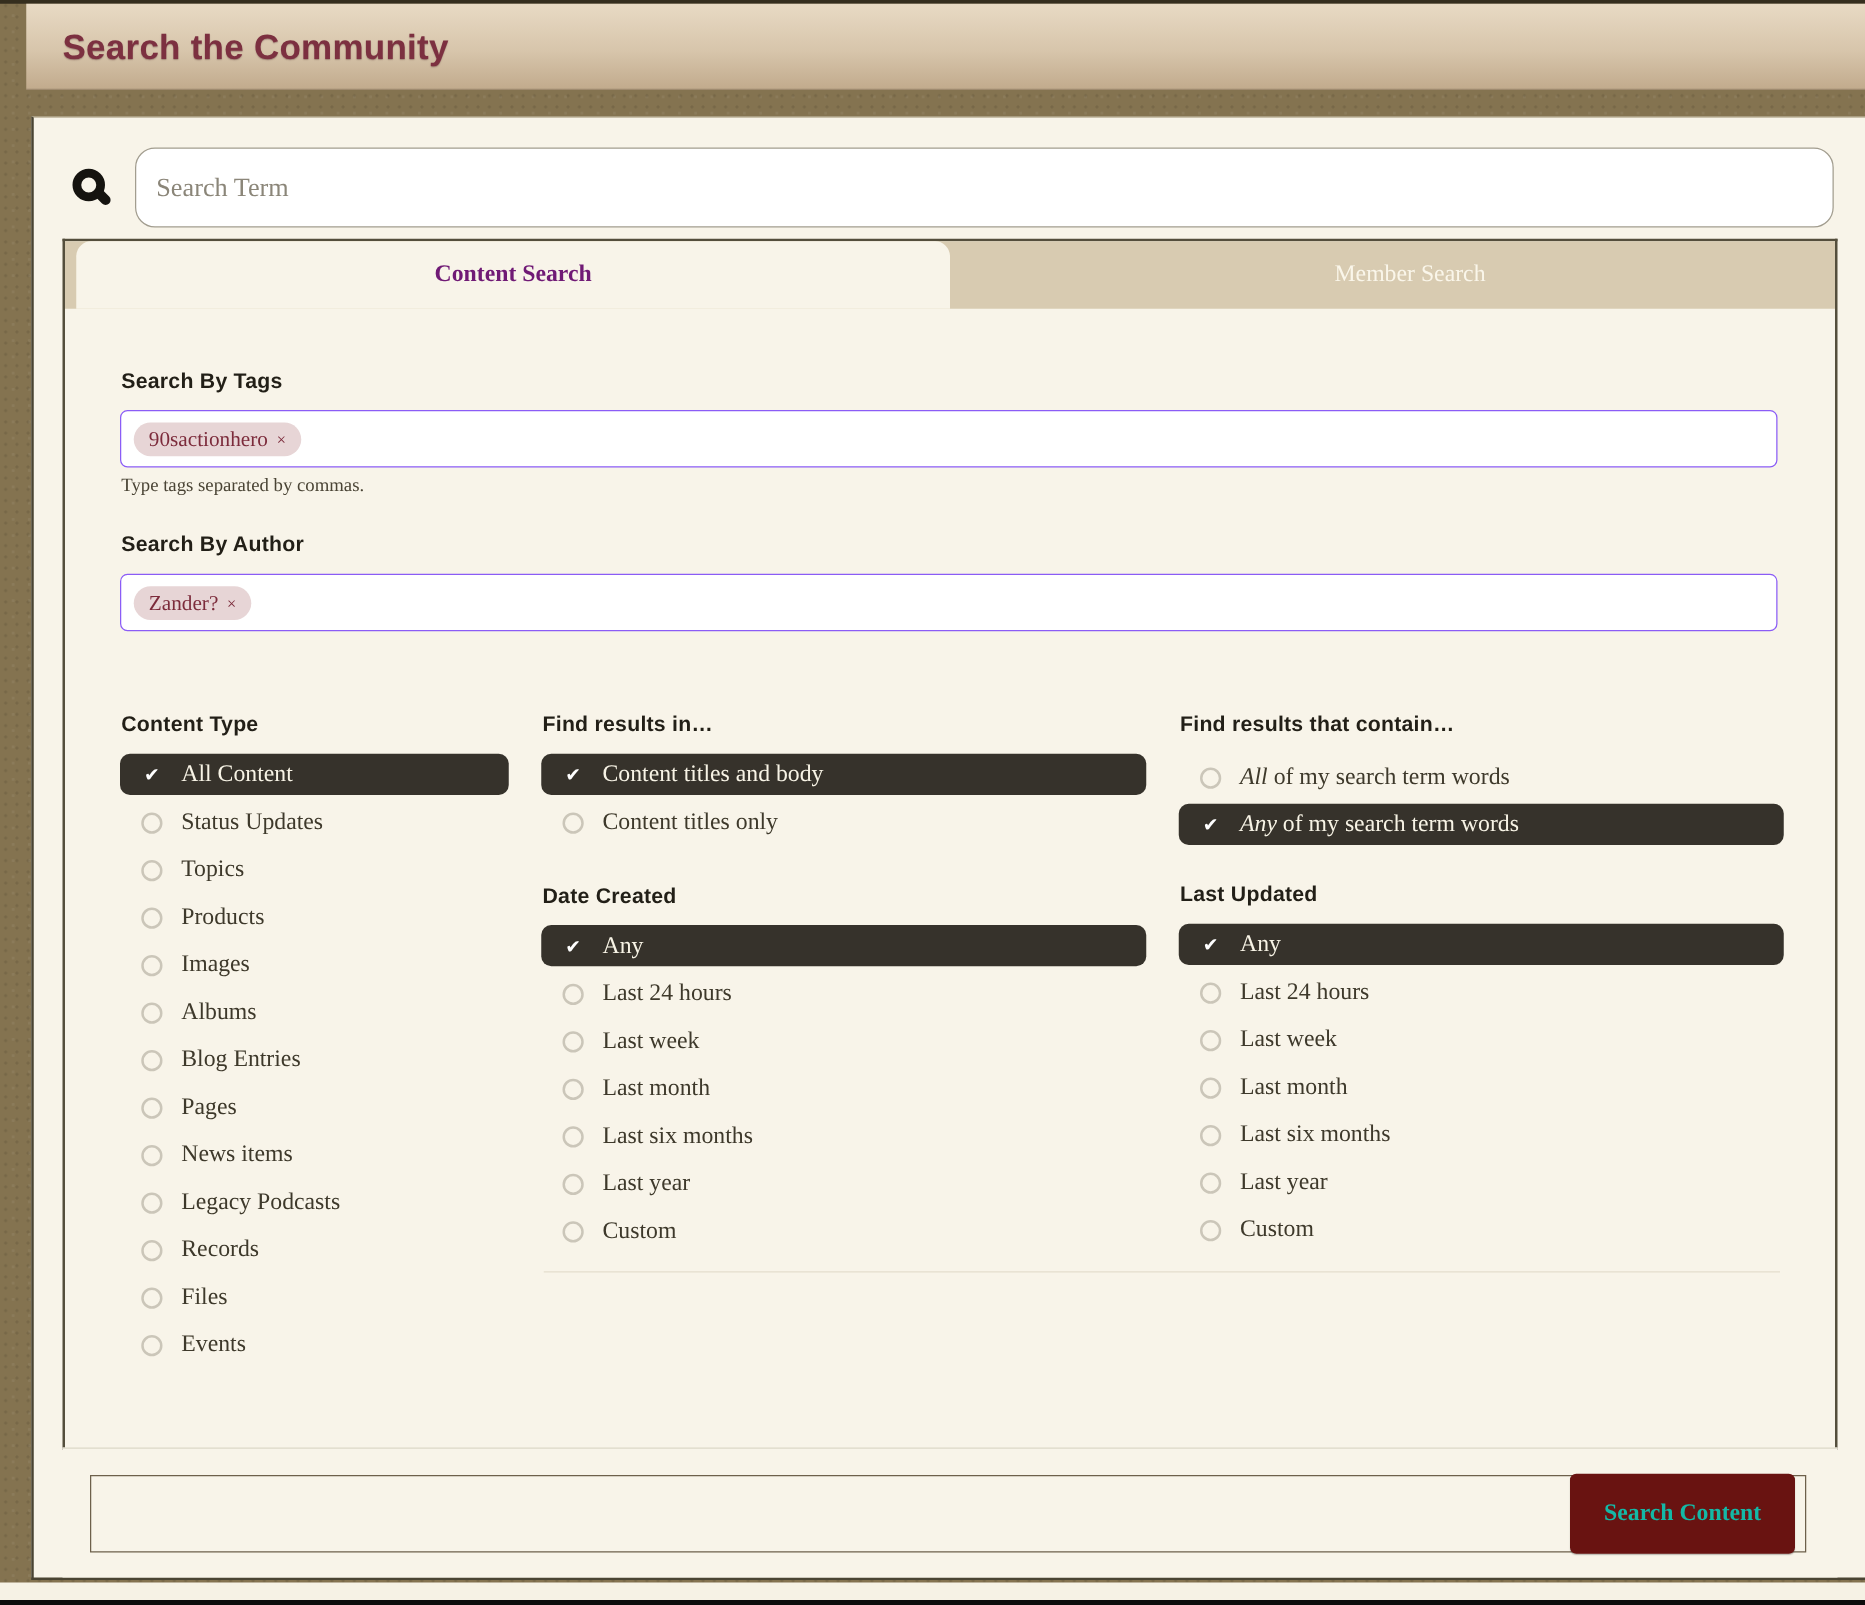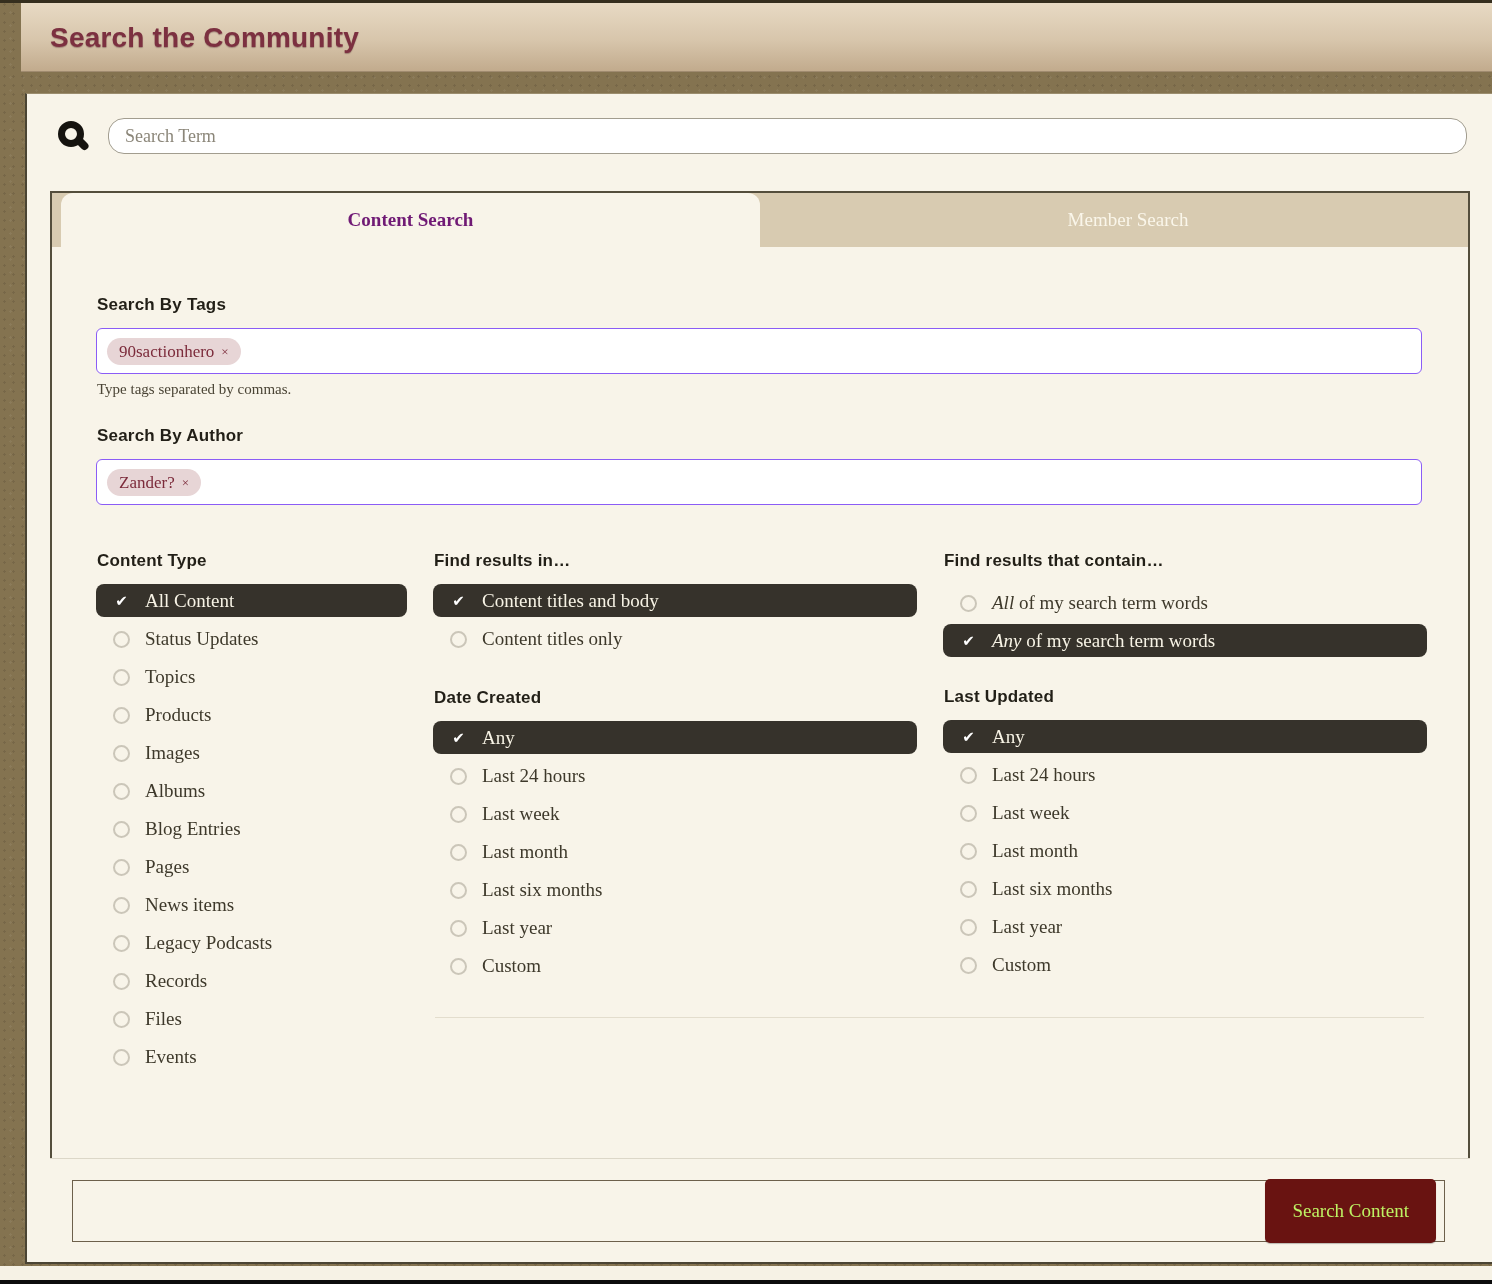--- a/index.html
+++ b/index.html
@@ -37,22 +37,22 @@
   }
 
   
   .search-row { display:flex; align-items:center; padding:24px 25px 0 23px; }
   .search-icon { width:26px; height:26px; border:7px solid #15130f; border-radius:50%; position:relative; margin:0 24px 4px 8px; flex:none; }
   .search-icon::after {
     content:''; position:absolute; width:8px; height:15px; background:#15130f;
     border-radius:4px; transform:rotate(-45deg); right:-9px; bottom:-11px;
   }
   .search-input {
-    flex:1; height:36px; border:1px solid #a29d8f; border-radius:16px; background:#ffffff;
-    font-family:"Liberation Serif", serif; font-size:18px; color:#3c372b; padding:0 16px; outline:none;
+    flex:1; height:64px; border:1px solid #a29d8f; border-radius:16px; background:#ffffff;
+    font-family:"Liberation Serif", serif; font-size:21px; color:#3c372b; padding:0 16px; outline:none;
   }
   .search-input::placeholder { color:#8b8679; opacity:1; }
 
   
   .tab-box {
     position:absolute; top:97px; left:23px; right:22px;
     border:2px solid #544e3c; border-bottom:none; background:#f8f4e9;
   }
   .tab-strip { height:54px; background:#d8cbb1; display:flex; }
   .tab-active {
@@ -79,43 +79,44 @@
   .chip {
     background:#e7d5d6; border-radius:15px; padding:5px 12px;
     font-size:17px; color:#7c2b3b; display:flex; align-items:center; gap:7px; line-height:1;
   }
   .chip-x { font-size:13px; color:#7c2b3b; cursor:pointer; }
   .field-help { font-size:15px; color:#4a4435; margin:7px 0 0 1px; }
 
   .author-section { margin-top:28px; }
 
   
-  .opt-grid { display:grid; grid-template-columns:311px 484px 484px; column-gap:26px; margin-top:46px; }
+  .opt-grid { display:grid; grid-template-columns:311px 484px 484px; column-gap:26px; margin-top:65px; }
   .opt { display:flex; align-items:center; height:38px; gap:15px; padding-left:17px; font-size:19px; color:#3e392b; cursor:pointer; }
   .opt.sel { height:33px; margin:2px 0 3px 0; background:#36322b; border-radius:8px; color:#f7f3e5; }
   .radio { width:17px; height:17px; border:2px solid #cbc6b9; border-radius:50%; flex:none; }
   .check { width:17px; text-align:center; color:#ffffff; font-size:15px; flex:none; font-family:"DejaVu Sans", sans-serif; }
   .opt-label em { font-style:italic; }
   .subhead { margin-top:30px; }
 
   .mid-divider { position:absolute; left:383px; top:770px; width:989px; height:1px; background:#e3ddcd; }
 
   
   .form-footer {
     position:absolute; left:23px; right:22px; bottom:0; height:104px;
     border-top:1px solid #dcd7c8; background:#f8f4e9; padding:21px 25px 0 22px;
   }
   .footer-box {
     height:62px; border:1px solid #6d604b; display:flex; align-items:center;
     justify-content:flex-end; padding-right:8px; background:#f8f4e9;
   }
   .submit-btn {
-    background:#691311; color:#bef264; border:none; border-radius:5px;
+    background:#691311; color:#14b8a6; border:none; border-radius:5px;
     font-family:"Liberation Serif", serif; font-size:19px; padding:21px 27px; cursor:pointer;
     box-shadow:0 1px 1px rgba(0,0,0,0.25);
+    font-weight:bold;
   }
 
   .below-strip { position:absolute; left:0; right:0; bottom:4px; height:14px; background:#f6f2e5; }
   .black-bar { position:absolute; left:0; right:0; bottom:0; height:4px; background:#0c0c0c; }
 </style>
 </head>
 <body>
 
 <div class="screen">
   <div class="top-edge"></div>

